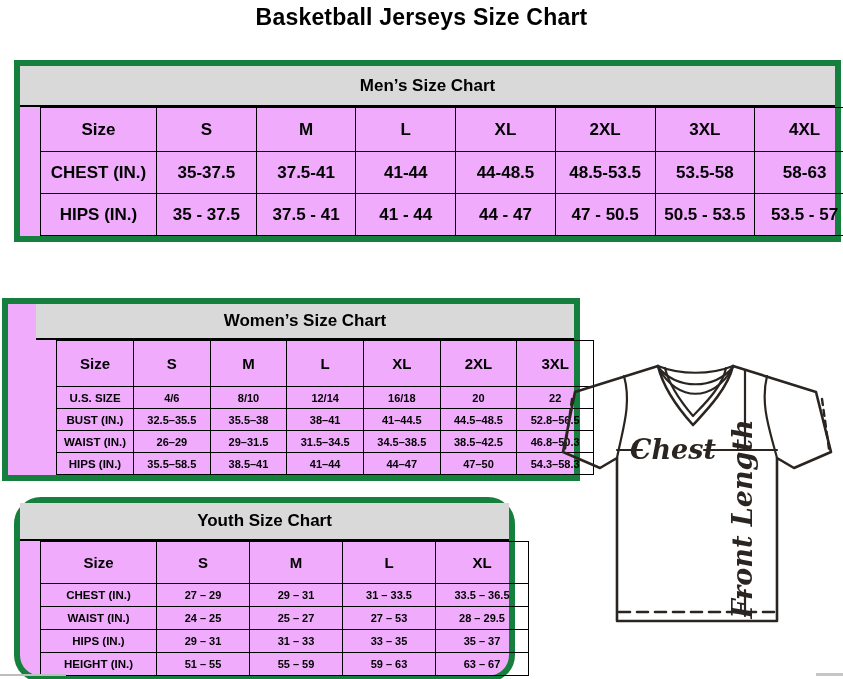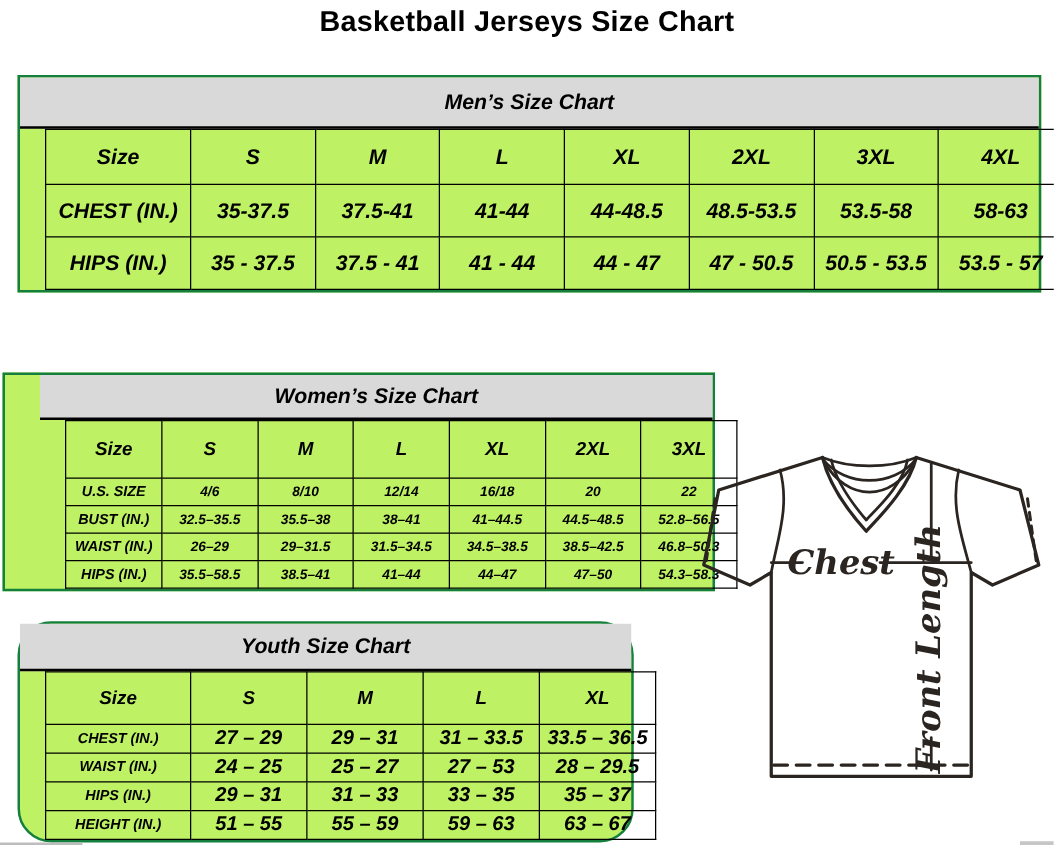--- a/index.html
+++ b/index.html
@@ -4,21 +4,21 @@
 <style>
   html,body{margin:0;padding:0;}
   body{
     width:843px;height:679px;background:#ffffff;overflow:hidden;position:relative;
     font-family:"Liberation Sans",sans-serif;color:#000;
   }
   #page-title{
     position:absolute;left:0;top:4px;width:843px;margin:0;
     text-align:center;font-size:23px;font-weight:bold;letter-spacing:.2px;
   }
-  .chart-box{position:absolute;border:2px solid #15803d;background:#bef264;font-style:italic;}
+  .chart-box{position:absolute;border:6px solid #15803d;background:#f0abfc;}
   .band{
     background:#d9d9d9;border-bottom:2px solid #000;
     display:flex;align-items:center;justify-content:center;
     font-weight:bold;font-size:17px;
   }
   table.size-table{border-collapse:collapse;width:100%;table-layout:fixed;margin-left:20px;}
   table.size-table th,table.size-table td{
     border:1px solid #000;text-align:center;vertical-align:middle;
     font-weight:bold;padding:0;
   }
@@ -33,21 +33,21 @@
   .womens{left:2px;top:298px;width:538px;padding-left:28px;}
   .womens .band{height:34px;}
   .womens thead th{height:45px;font-size:15px;}
   .womens tbody th,.womens tbody td{height:21px;font-size:11px;}
   .womens thead th:first-child{width:76px;}
   .womens tbody th{font-size:11.5px;}
   
   .youth{left:14px;top:497px;width:489px;border-radius:27px;}
   .youth .band{height:36px;}
   .youth thead th{height:41px;font-size:15px;}
-  .youth tbody th,.youth tbody td{height:22px;font-size:16px;}
+  .youth tbody th,.youth tbody td{height:22px;font-size:11px;}
   .youth thead th:first-child{width:115px;}
   .youth tbody th{font-size:11.5px;}
   
   #jersey{position:absolute;left:558px;top:363px;}
   #jersey .outline{fill:none;stroke:#2b2521;stroke-width:2.6;stroke-linejoin:round;stroke-linecap:round;}
   #jersey .thin{stroke-width:2.2;}
   #jersey .dashed{stroke-dasharray:11 7;}
   #jersey .cuffdash{stroke-dasharray:6 5;stroke-width:2.4;}
   #jersey text{
     font-family:"DejaVu Serif","Liberation Serif",serif;

